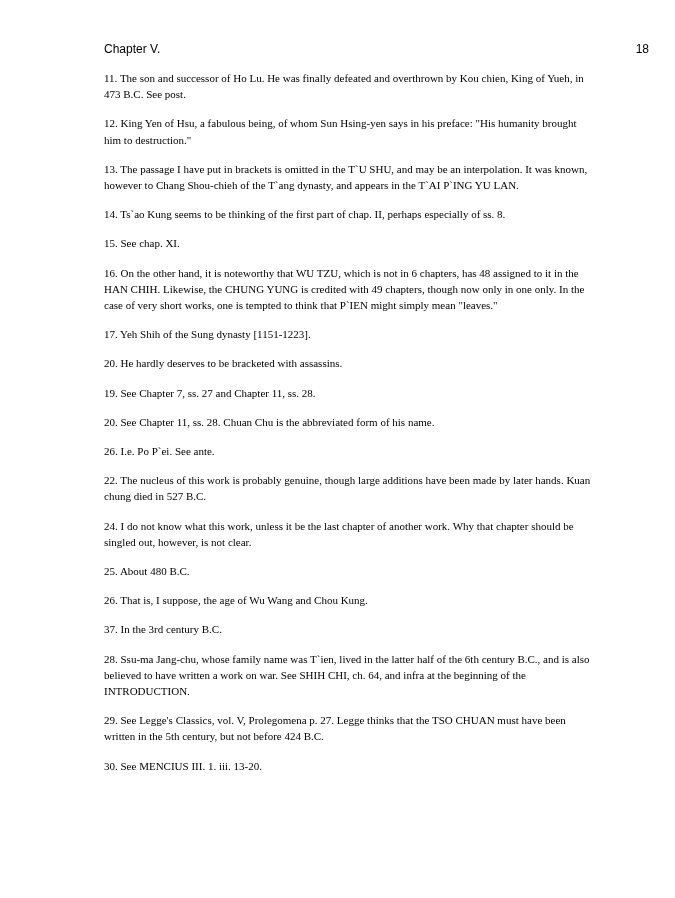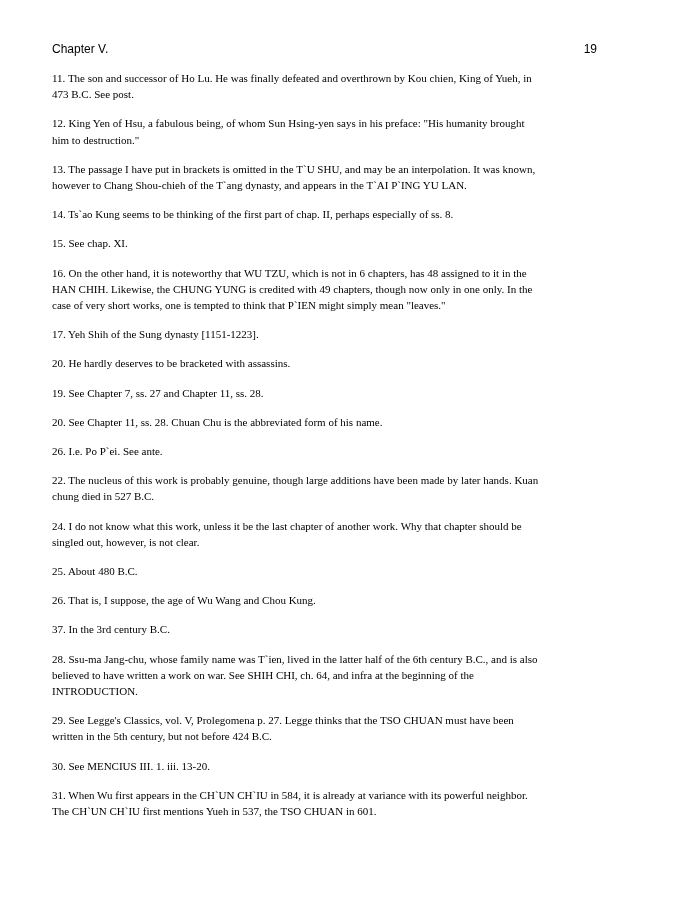--- a/index.html
+++ b/index.html
@@ -11,21 +11,21 @@
     width: 675px;
     height: 898px;
     color: #000000;
     font-family: "Liberation Serif", serif;
     overflow: hidden;
   }
   .page {
     box-sizing: border-box;
     width: 675px;
     height: 898px;
-    padding: 42px 50px 0 52px;
+    padding: 42px 50px 0 104px;
   }
   .header-row {
     width: 545px;
     display: flex;
     justify-content: space-between;
     align-items: baseline;
     font-family: "Liberation Sans", sans-serif;
     font-size: 12px;
     line-height: 15px;
   }
@@ -40,21 +40,21 @@
     line-height: 16.2px;
     white-space: pre-line;
   }
 </style>
 </head>
 <body>
 
 <div class="page">
   <div class="header-row">
     <span class="chapter-label">Chapter V.</span>
-    <span class="page-number">19</span>
+    <span class="page-number">18</span>
   </div>
   <div class="notes">
     <p class="note">11. The son and successor of Ho Lu. He was finally defeated and overthrown by Kou chien, King of Yueh, in
 473 B.C. See post.</p>
     <p class="note">12. King Yen of Hsu, a fabulous being, of whom Sun Hsing-yen says in his preface: "His humanity brought
 him to destruction."</p>
     <p class="note">13. The passage I have put in brackets is omitted in the T`U SHU, and may be an interpolation. It was known,
 however to Chang Shou-chieh of the T`ang dynasty, and appears in the T`AI P`ING YU LAN.</p>
     <p class="note">14. Ts`ao Kung seems to be thinking of the first part of chap. II, perhaps especially of ss. 8.</p>
     <p class="note">15. See chap. XI.</p>
@@ -72,16 +72,14 @@
 singled out, however, is not clear.</p>
     <p class="note">25. About 480 B.C.</p>
     <p class="note">26. That is, I suppose, the age of Wu Wang and Chou Kung.</p>
     <p class="note">37. In the 3rd century B.C.</p>
     <p class="note">28. Ssu-ma Jang-chu, whose family name was T`ien, lived in the latter half of the 6th century B.C., and is also
 believed to have written a work on war. See SHIH CHI, ch. 64, and infra at the beginning of the
 INTRODUCTION.</p>
     <p class="note">29. See Legge's Classics, vol. V, Prolegomena p. 27. Legge thinks that the TSO CHUAN must have been
 written in the 5th century, but not before 424 B.C.</p>
     <p class="note">30. See MENCIUS III. 1. iii. 13-20.</p>
-    <p class="note">31. When Wu first appears in the CH`UN CH`IU in 584, it is already at variance with its powerful neighbor.
-The CH`UN CH`IU first mentions Yueh in 537, the TSO CHUAN in 601.</p>
   </div>
 </div>
 
 </body></html>

